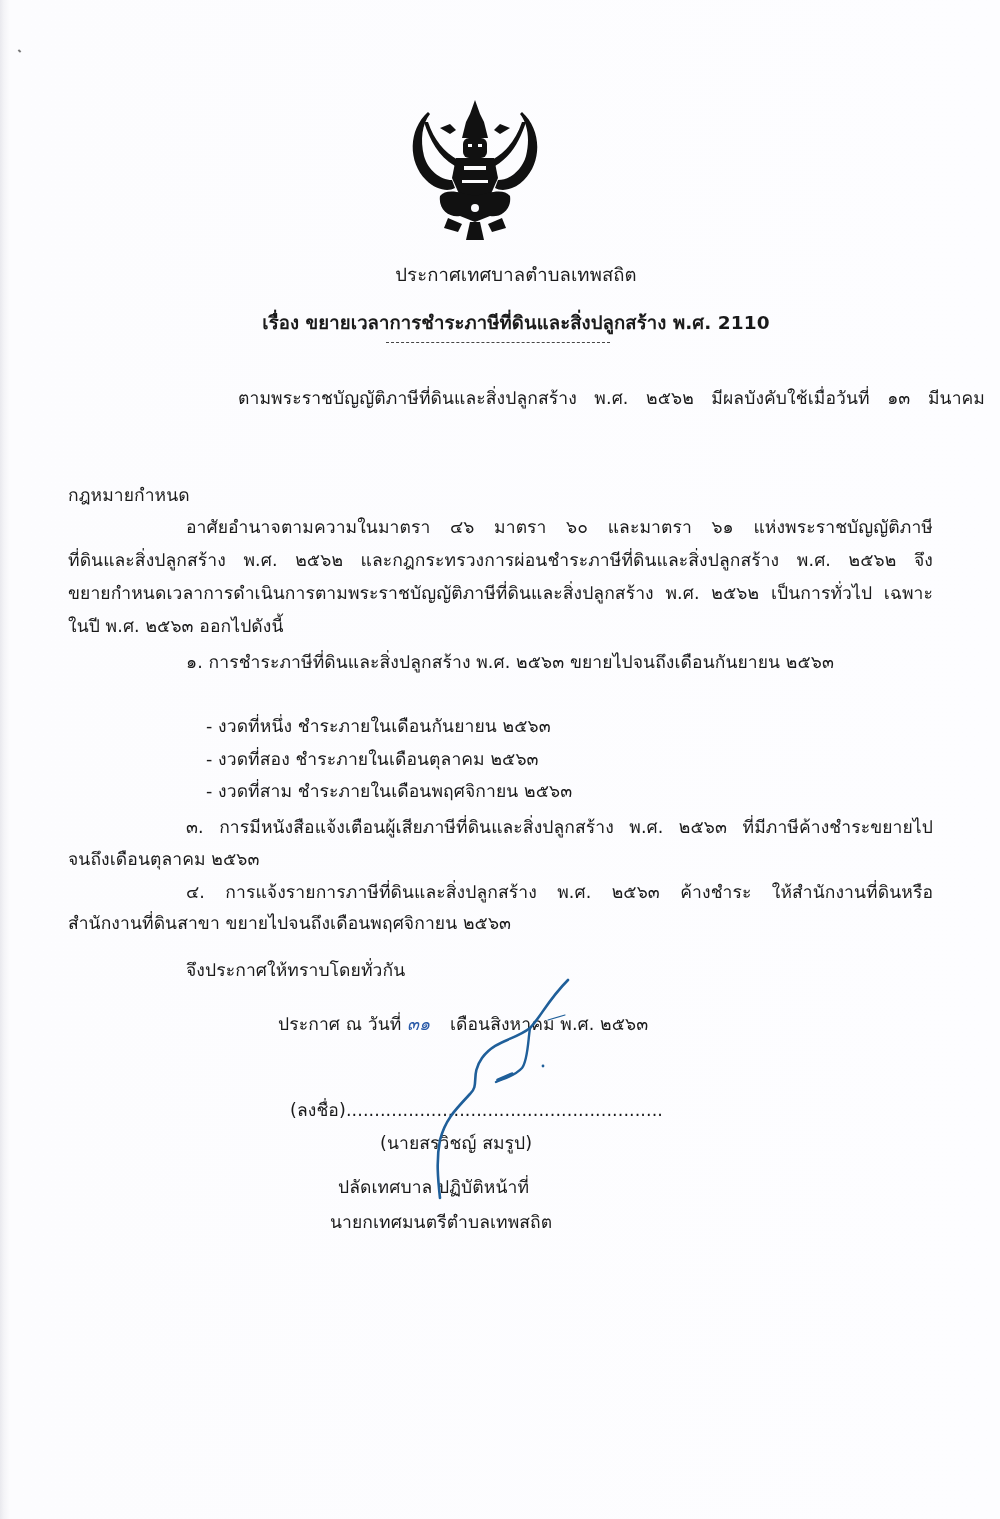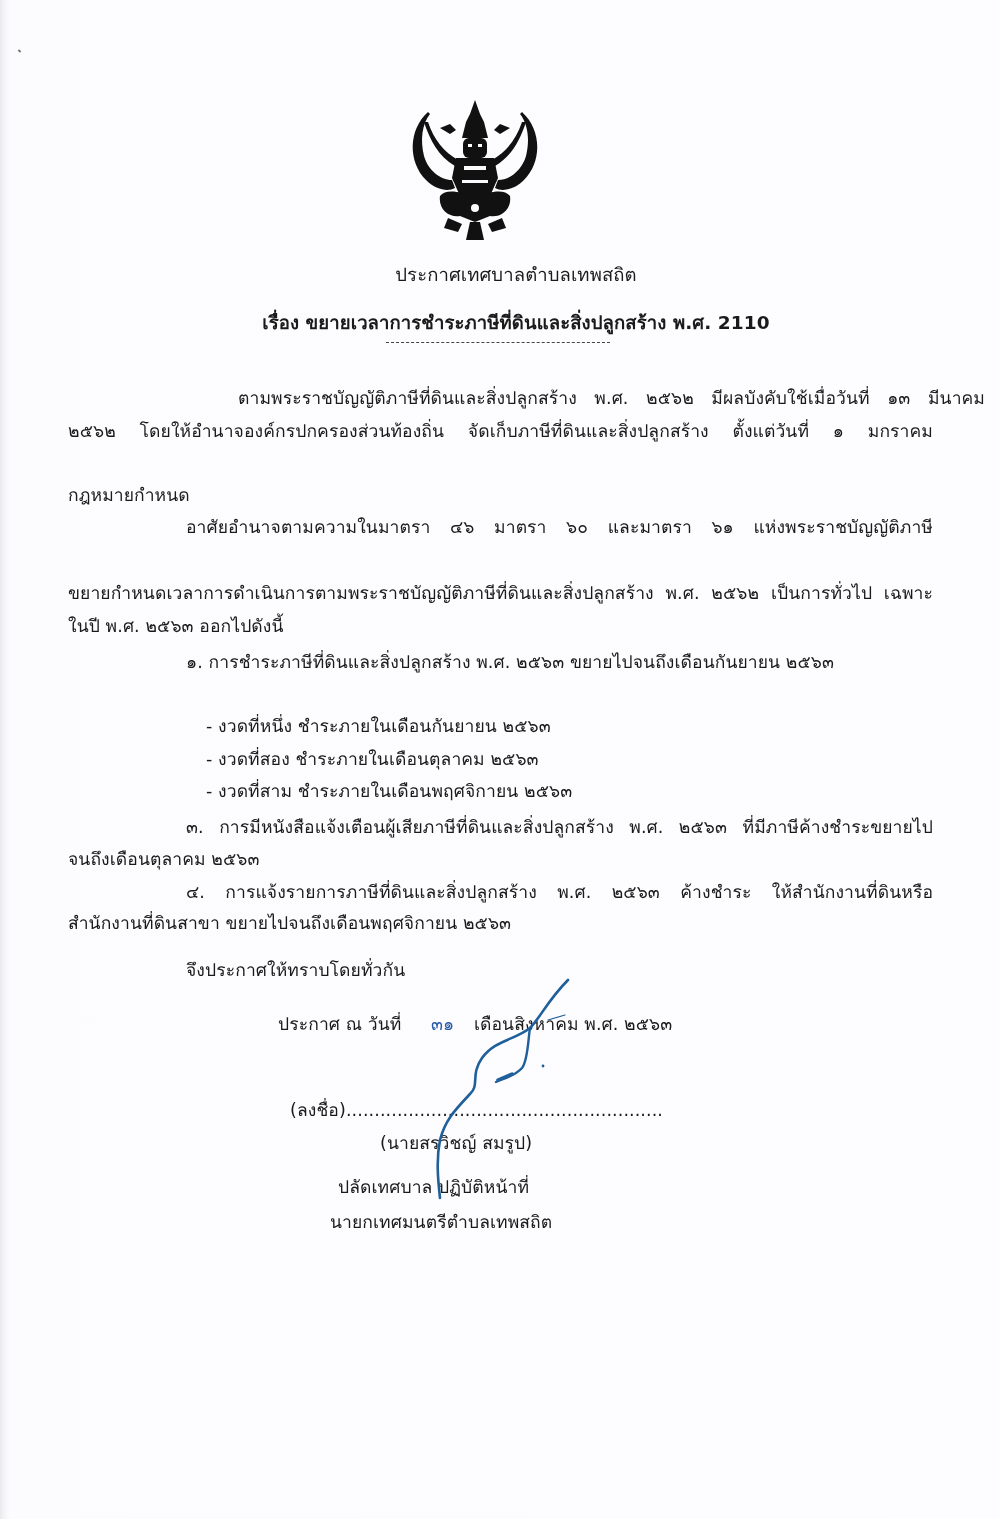--- a/index.html
+++ b/index.html
@@ -73,44 +73,44 @@
       <rect x="62" y="80" width="26" height="3"></rect>
       <circle cx="75" cy="108" r="4"></circle>
     </g>
   </svg>
 
   <div class="line center" style="left:0;width:1000px;top:263px;font-size:18.5px;">ประกาศเทศบาลตำบลเทพสถิต</div>
   <div class="line center" style="left:0;width:1000px;top:311px;font-size:18.5px;font-weight:bold;">เรื่อง  ขยายเวลาการชำระภาษีที่ดินและสิ่งปลูกสร้าง  พ.ศ. 2110</div>
   <div class="dash"></div>
 
   <div class="line justify" style="left:202px;width:747px;top:386px;margin-left:36px;">ตามพระราชบัญญัติภาษีที่ดินและสิ่งปลูกสร้าง  พ.ศ. ๒๕๖๒  มีผลบังคับใช้เมื่อวันที่  ๑๓  มีนาคม</div>
-  <div class="line justify" style="left:68px;width:865px;top:419px;">๒๕๖๒  โดยให้อำนาจองค์กรปกครองส่วนท้องถิ่น  จัดเก็บภาษีที่ดินและสิ่งปลูกสร้าง  ตั้งแต่วันที่  ๑  มกราคม</div>
   <div class="line" style="left:68px;top:483px;text-align:right;">กฎหมายกำหนด</div>
 
   <div class="line justify" style="left:186px;width:747px;top:515px;">อาศัยอำนาจตามความในมาตรา  ๔๖  มาตรา  ๖๐  และมาตรา  ๖๑  แห่งพระราชบัญญัติภาษี</div>
+  <div class="line justify" style="left:68px;width:865px;top:548px;">ที่ดินและสิ่งปลูกสร้าง  พ.ศ. ๒๕๖๒  และกฎกระทรวงการผ่อนชำระภาษีที่ดินและสิ่งปลูกสร้าง  พ.ศ. ๒๕๖๒  จึง</div>
   <div class="line justify" style="left:68px;width:865px;top:581px;">ขยายกำหนดเวลาการดำเนินการตามพระราชบัญญัติภาษีที่ดินและสิ่งปลูกสร้าง  พ.ศ. ๒๕๖๒  เป็นการทั่วไป  เฉพาะ</div>
   <div class="line" style="left:68px;top:614px;">ในปี  พ.ศ. ๒๕๖๓  ออกไปดังนี้</div>
 
   <div class="line" style="left:186px;top:650px;">๑.  การชำระภาษีที่ดินและสิ่งปลูกสร้าง  พ.ศ. ๒๕๖๓  ขยายไปจนถึงเดือนกันยายน  ๒๕๖๓</div>
 
   <div class="line" style="left:206px;top:714px;">-  งวดที่หนึ่ง  ชำระภายในเดือนกันยายน  ๒๕๖๓</div>
   <div class="line" style="left:206px;top:747px;">-  งวดที่สอง  ชำระภายในเดือนตุลาคม  ๒๕๖๓</div>
   <div class="line" style="left:206px;top:779px;">-  งวดที่สาม  ชำระภายในเดือนพฤศจิกายน  ๒๕๖๓</div>
 
   <div class="line justify" style="left:186px;width:747px;top:815px;">๓.  การมีหนังสือแจ้งเตือนผู้เสียภาษีที่ดินและสิ่งปลูกสร้าง  พ.ศ. ๒๕๖๓  ที่มีภาษีค้างชำระขยายไป</div>
   <div class="line" style="left:68px;top:847px;">จนถึงเดือนตุลาคม  ๒๕๖๓</div>
 
   <div class="line justify" style="left:186px;width:747px;top:880px;">๔.  การแจ้งรายการภาษีที่ดินและสิ่งปลูกสร้าง  พ.ศ. ๒๕๖๓  ค้างชำระ  ให้สำนักงานที่ดินหรือ</div>
   <div class="line" style="left:68px;top:911px;">สำนักงานที่ดินสาขา  ขยายไปจนถึงเดือนพฤศจิกายน  ๒๕๖๓</div>
 
   <div class="line" style="left:186px;top:958px;">จึงประกาศให้ทราบโดยทั่วกัน</div>
 
   <div class="line" style="left:278px;top:1012px;">
     <span>ประกาศ  ณ  วันที่</span>
-    <span class="handwritten" style="margin:0 14px 0 24px;">๓๑</span>
+    <span class="handwritten" style="margin:0 14px 0 0;font-style:italic;">๓๑</span>
     <span>เดือนสิงหาคม  พ.ศ. ๒๕๖๓</span>
   </div>
 
   <div class="line" style="left:290px;top:1098px;">(ลงชื่อ)........................................................</div>
   <div class="line" style="left:380px;top:1131px;">(นายสรวิชญ์   สมรูป)</div>
   <div class="line" style="left:338px;top:1175px;">ปลัดเทศบาล ปฏิบัติหน้าที่</div>
   <div class="line" style="left:330px;top:1210px;">นายกเทศมนตรีตำบลเทพสถิต</div>
 
   <svg class="signature" viewBox="0 0 1000 1519">
     <g fill="none" stroke="#1f5f9a" stroke-linecap="round">

